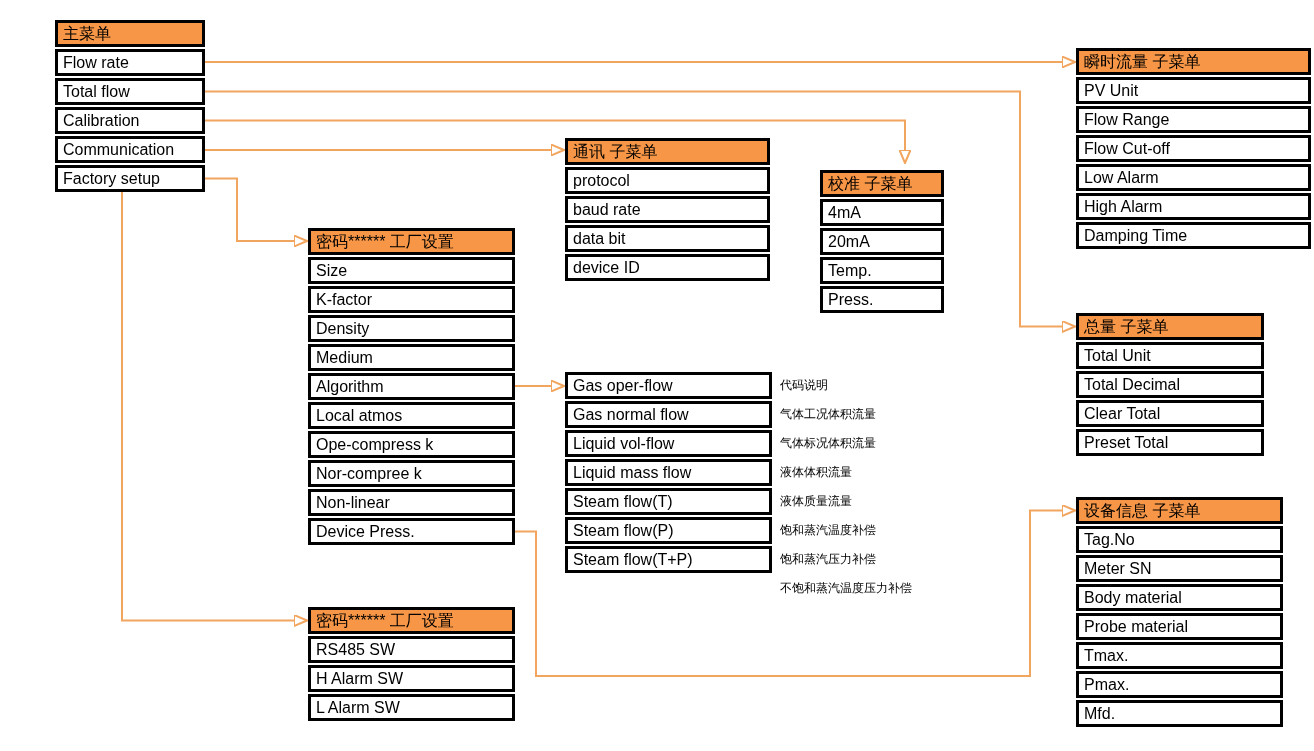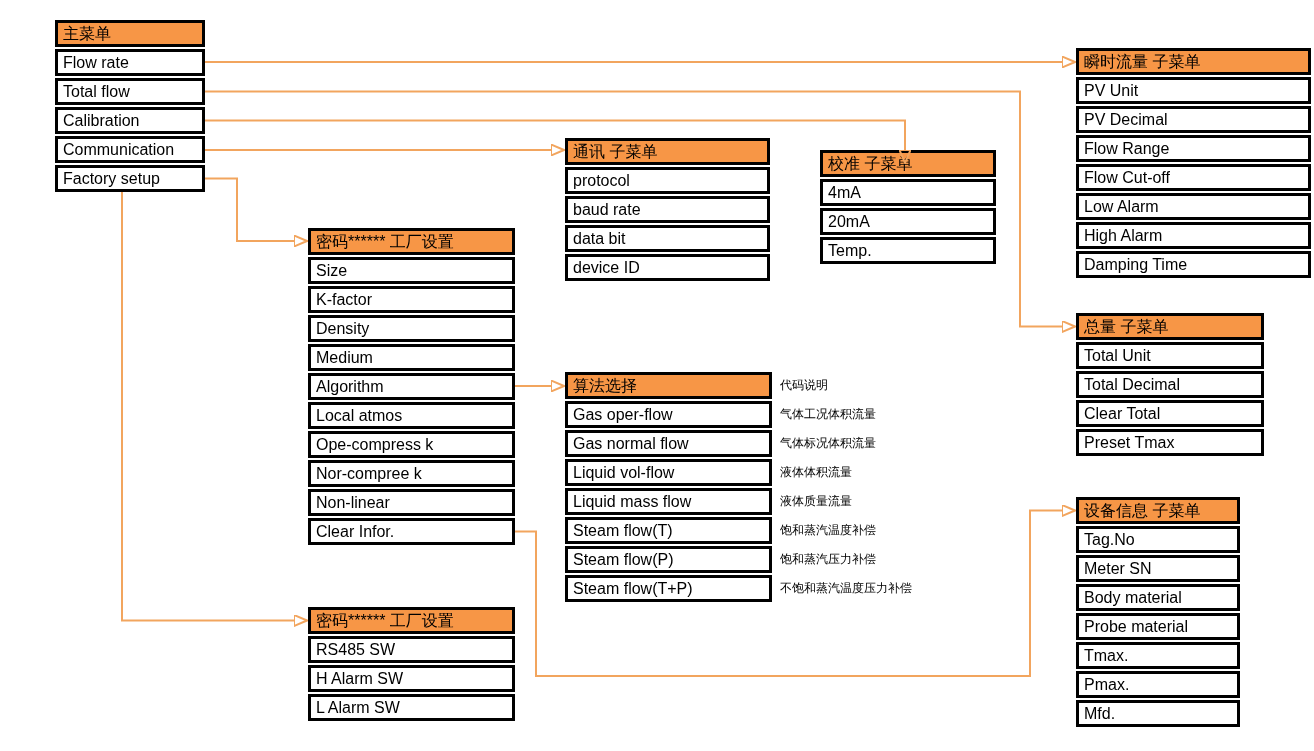--- a/index.html
+++ b/index.html
@@ -71,59 +71,58 @@
     <div class="cell">Flow rate</div>
     <div class="cell">Total flow</div>
     <div class="cell">Calibration</div>
     <div class="cell">Communication</div>
     <div class="cell">Factory setup</div>
   </div>
 
   <div class="menu" style="left:1076px;top:48px;width:235px">
     <div class="cell header">瞬时流量 子菜单</div>
     <div class="cell">PV Unit</div>
-    <div class="cell">PV Decimal</div>
     <div class="cell">Flow Range</div>
     <div class="cell">Flow Cut-off</div>
     <div class="cell">Low Alarm</div>
     <div class="cell">High Alarm</div>
     <div class="cell">Damping Time</div>
   </div>
 
   <div class="menu" style="left:565px;top:138px;width:205px">
     <div class="cell header">通讯 子菜单</div>
     <div class="cell">protocol</div>
     <div class="cell">baud rate</div>
     <div class="cell">data bit</div>
     <div class="cell">device ID</div>
   </div>
 
-  <div class="menu" style="left:820px;top:150px;width:176px">
+  <div class="menu" style="left:820px;top:170px;width:124px">
     <div class="cell header">校准 子菜单</div>
     <div class="cell">4mA</div>
     <div class="cell">20mA</div>
     <div class="cell">Temp.</div>
+    <div class="cell">Press.</div>
   </div>
 
   <div class="menu" style="left:308px;top:228px;width:207px">
     <div class="cell header">密码****** 工厂设置</div>
     <div class="cell">Size</div>
     <div class="cell">K-factor</div>
     <div class="cell">Density</div>
     <div class="cell">Medium</div>
     <div class="cell">Algorithm</div>
     <div class="cell">Local atmos</div>
     <div class="cell">Ope-compress k</div>
     <div class="cell">Nor-compree k</div>
     <div class="cell">Non-linear</div>
-    <div class="cell">Clear Infor.</div>
+    <div class="cell">Device Press.</div>
   </div>
 
   <div class="menu" style="left:565px;top:372px;width:207px">
-    <div class="cell header">算法选择</div>
     <div class="cell">Gas oper-flow</div>
     <div class="cell">Gas normal flow</div>
     <div class="cell">Liquid vol-flow</div>
     <div class="cell">Liquid mass flow</div>
     <div class="cell">Steam flow(T)</div>
     <div class="cell">Steam flow(P)</div>
     <div class="cell">Steam flow(T+P)</div>
   </div>
 
   <div class="desc-col" style="left:780px;top:372px">
@@ -135,24 +134,24 @@
     <div class="desc">饱和蒸汽温度补偿</div>
     <div class="desc">饱和蒸汽压力补偿</div>
     <div class="desc">不饱和蒸汽温度压力补偿</div>
   </div>
 
   <div class="menu" style="left:1076px;top:313px;width:188px">
     <div class="cell header">总量 子菜单</div>
     <div class="cell">Total Unit</div>
     <div class="cell">Total Decimal</div>
     <div class="cell">Clear Total</div>
-    <div class="cell">Preset Tmax</div>
+    <div class="cell">Preset Total</div>
   </div>
 
-  <div class="menu" style="left:1076px;top:497px;width:164px">
+  <div class="menu" style="left:1076px;top:497px;width:207px">
     <div class="cell header">设备信息 子菜单</div>
     <div class="cell">Tag.No</div>
     <div class="cell">Meter SN</div>
     <div class="cell">Body material</div>
     <div class="cell">Probe material</div>
     <div class="cell">Tmax.</div>
     <div class="cell">Pmax.</div>
     <div class="cell">Mfd.</div>
   </div>
 

